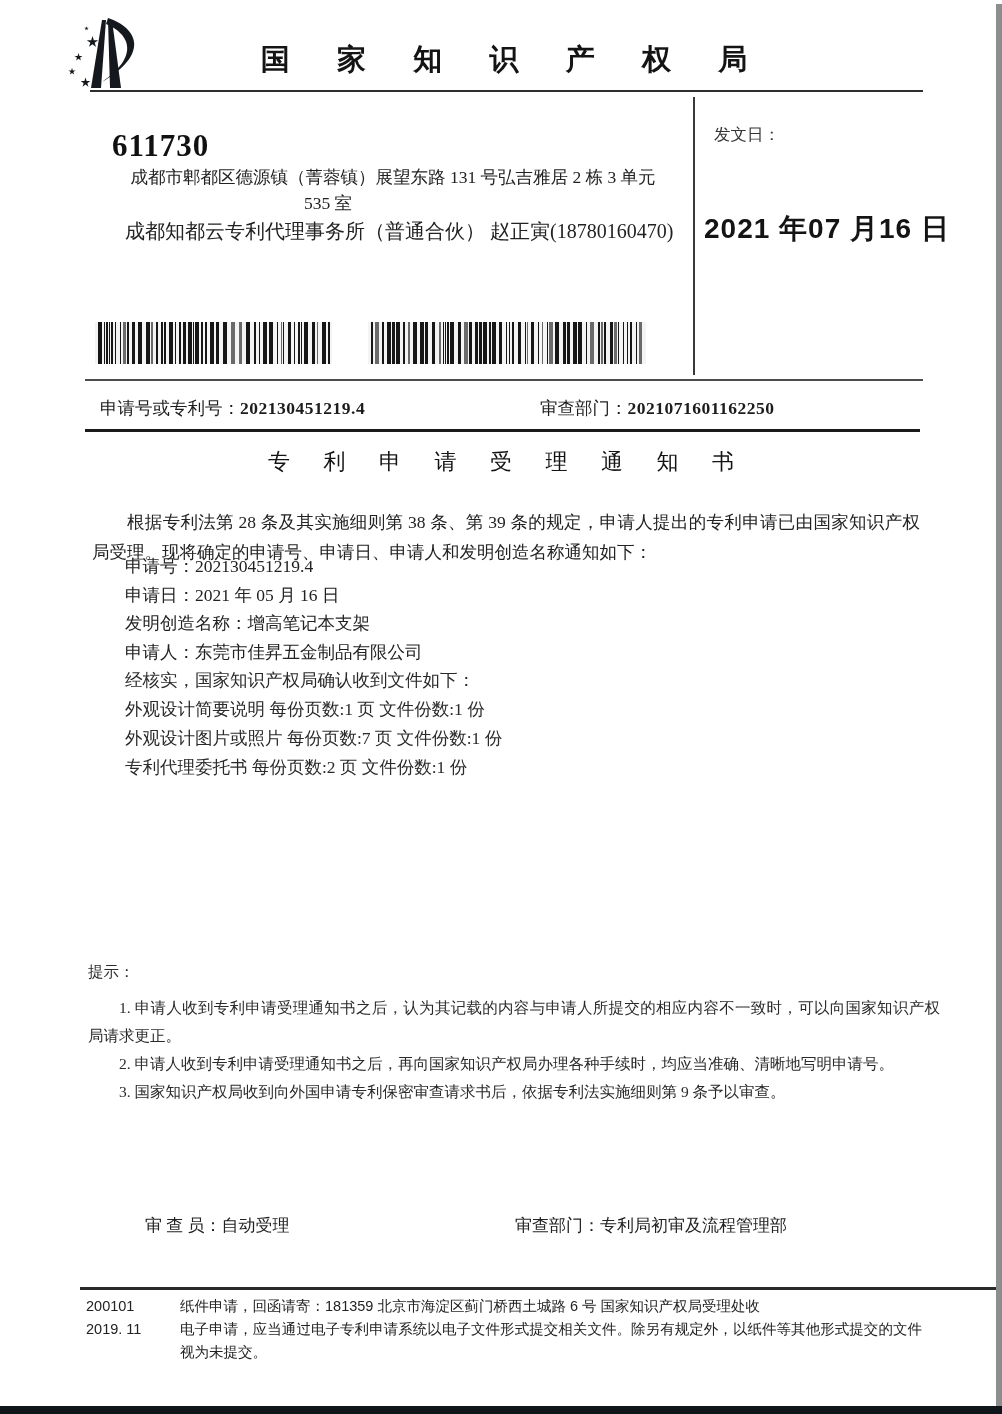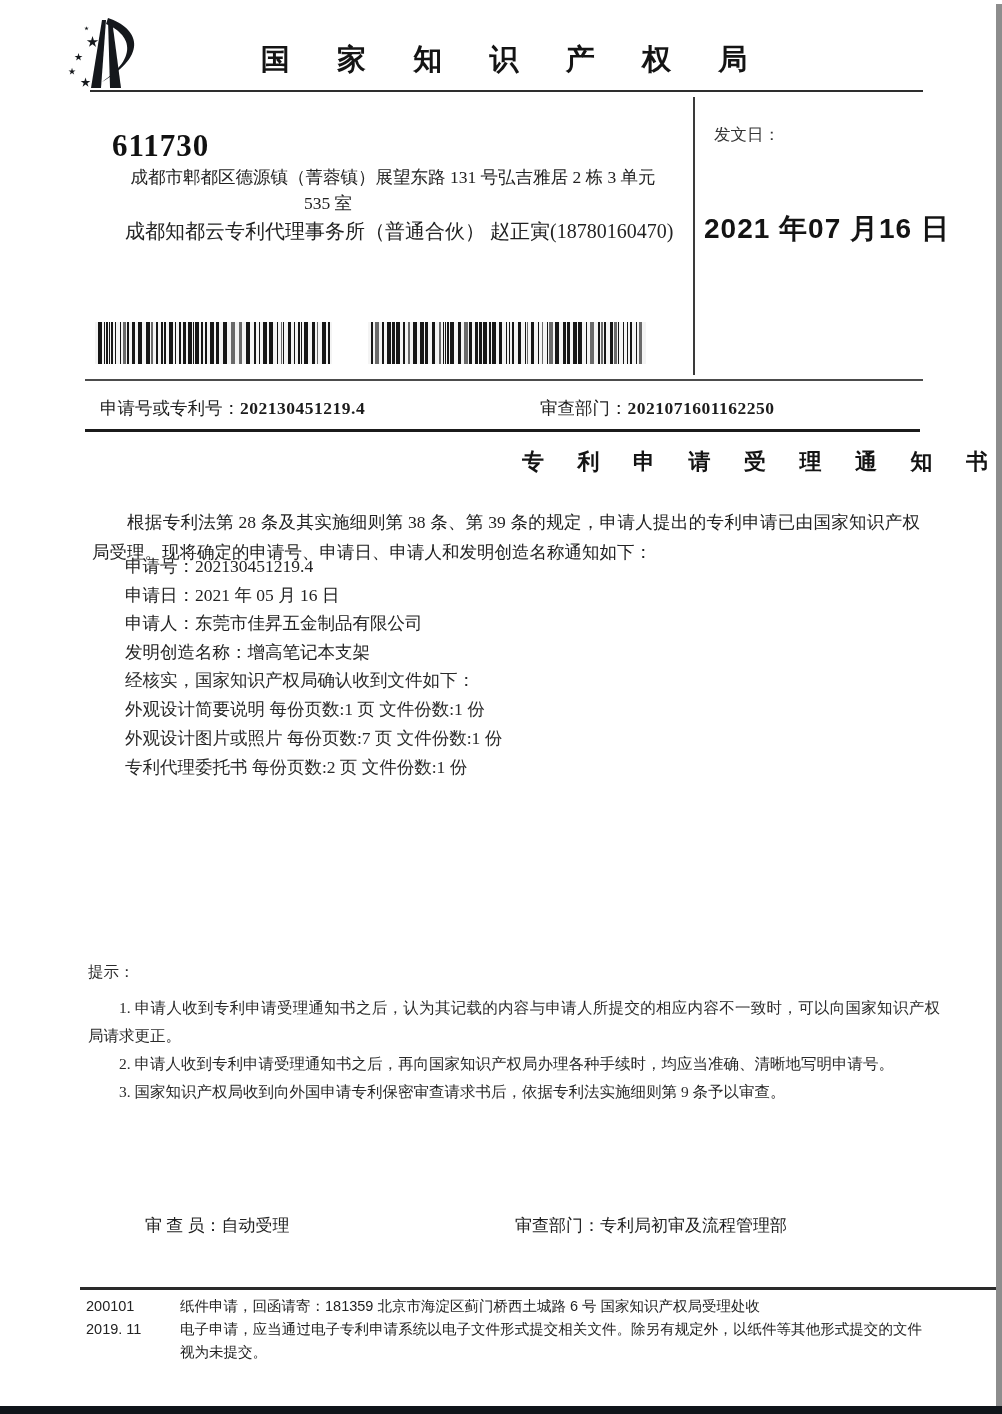--- a/index.html
+++ b/index.html
@@ -41,22 +41,22 @@
   .barcode i.lt{background:#6a6a6a;}
   .rule.mid-rule{left:85px;top:379px;width:838px;height:2px;background:#4c4c4c;}
   
   .ref-row{position:absolute;left:0;top:396px;width:1002px;font-size:17.5px;}
   .ref-app{position:absolute;left:100px;top:0;}
   .ref-serial{position:absolute;left:540px;top:0;}
   .ref-row b{font-weight:700;letter-spacing:0.5px;}
   .rule.thick-rule{left:85px;top:429px;width:835px;height:3px;background:#1b1b1b;}
   
   .doc-title{
-    position:absolute;left:0;top:447px;width:1002px;text-align:right;
-    font-size:22px;font-weight:700;letter-spacing:14px;text-indent:14px;color:#141414;
+    position:absolute;left:0;top:447px;width:1002px;text-align:center;
+    font-size:22px;font-weight:400;letter-spacing:14px;text-indent:14px;color:#141414;
   }
   .intro{
     position:absolute;left:92px;top:489px;width:828px;
     font-size:17.5px;line-height:30px;text-indent:2em;text-align:justify;color:#222;
   }
   .fields{position:absolute;left:125px;top:546px;font-size:17.5px;line-height:28.5px;color:#222;margin-top:6px;}
   .confirm{position:absolute;left:125px;top:666px;font-size:17.5px;line-height:29px;color:#2a2a2a;}
   
   .notes{position:absolute;left:88px;top:958px;width:852px;font-size:15.5px;color:#2a2a2a;}
   .notes .notes-title{margin:0 0 8px 0;}
@@ -230,22 +230,22 @@
     </span>
   </div>
   <div class="rule thick-rule"></div>
 
   <div class="doc-title">专 利 申 请 受 理 通 知 书</div>
   <p class="intro">根据专利法第 28 条及其实施细则第 38 条、第 39 条的规定，申请人提出的专利申请已由国家知识产权局受理。现将确定的申请号、申请日、申请人和发明创造名称通知如下：</p>
 
   <div class="fields">
     <div>申请号：202130451219.4</div>
     <div>申请日：2021 年 05 月 16 日</div>
+    <div>发明创造名称：增高笔记本支架</div>
     <div>申请人：东莞市佳昇五金制品有限公司</div>
-    <div>发明创造名称：增高笔记本支架</div>
   </div>
 
   <div class="confirm">
     <div>经核实，国家知识产权局确认收到文件如下：</div>
     <div>外观设计简要说明  每份页数:1 页  文件份数:1 份</div>
     <div>外观设计图片或照片  每份页数:7 页  文件份数:1 份</div>
     <div>专利代理委托书  每份页数:2 页  文件份数:1 份</div>
   </div>
 
   <div class="notes">

